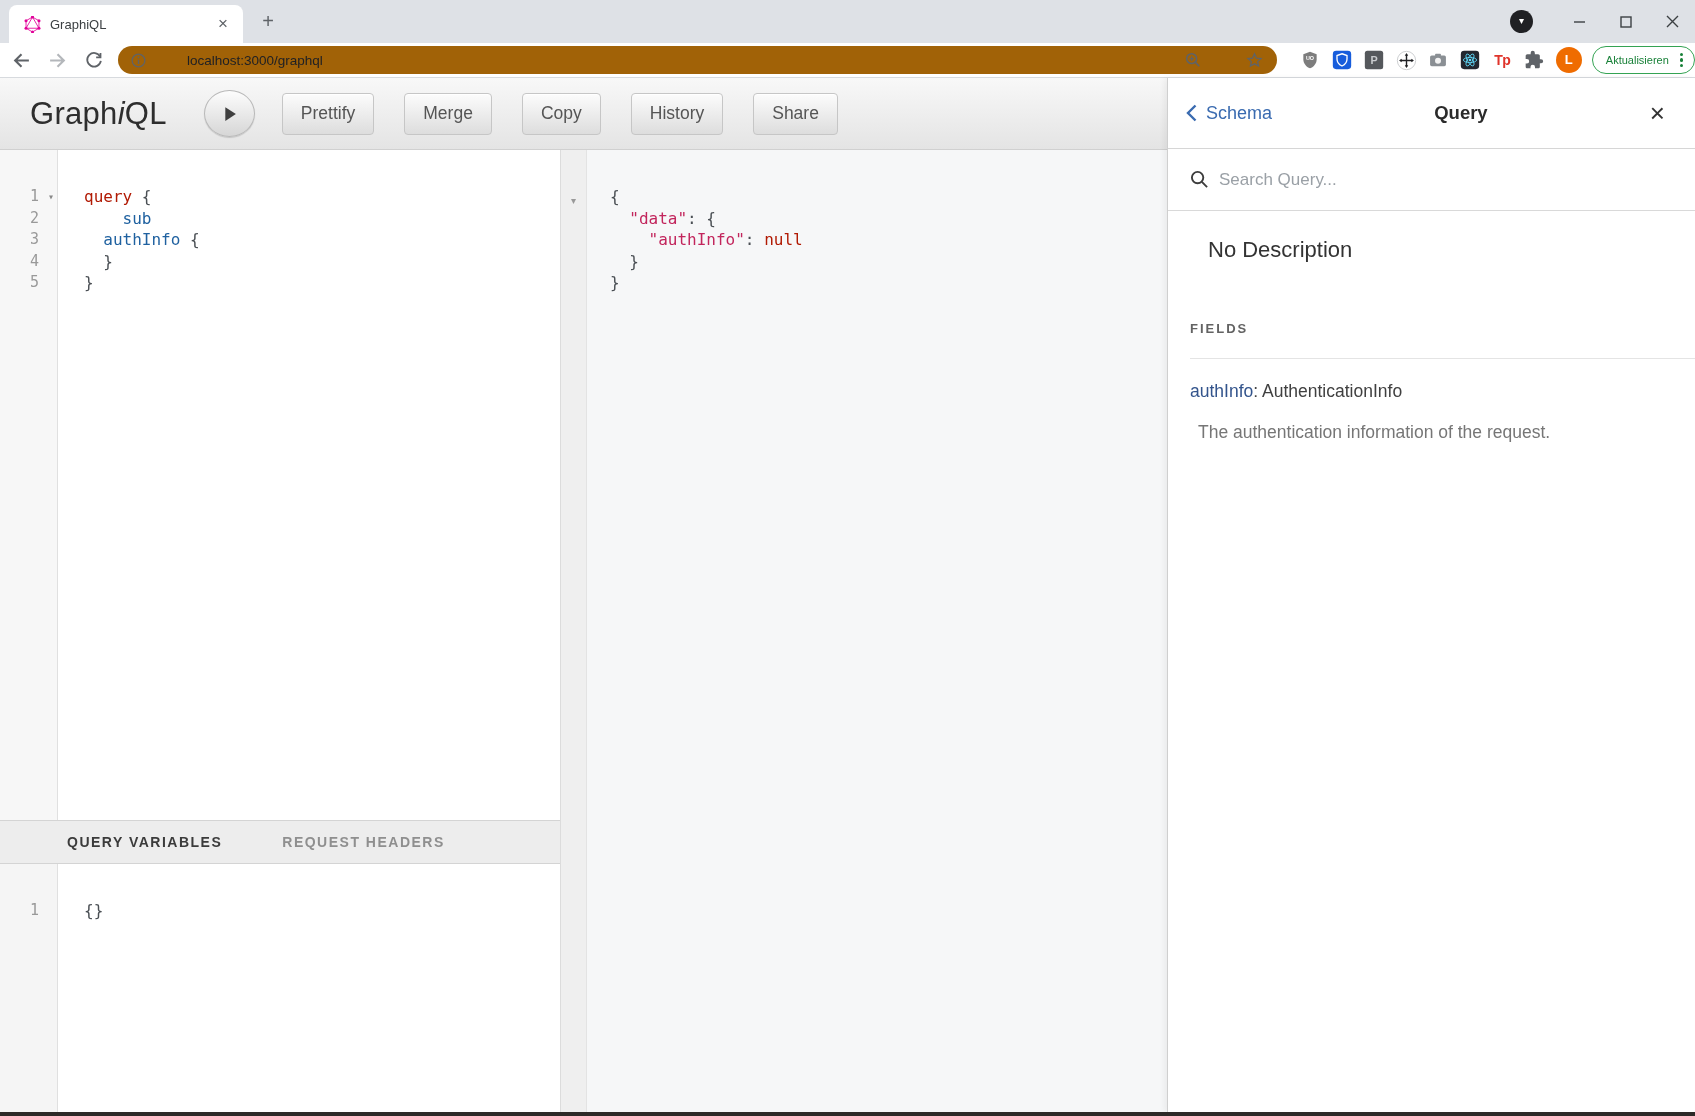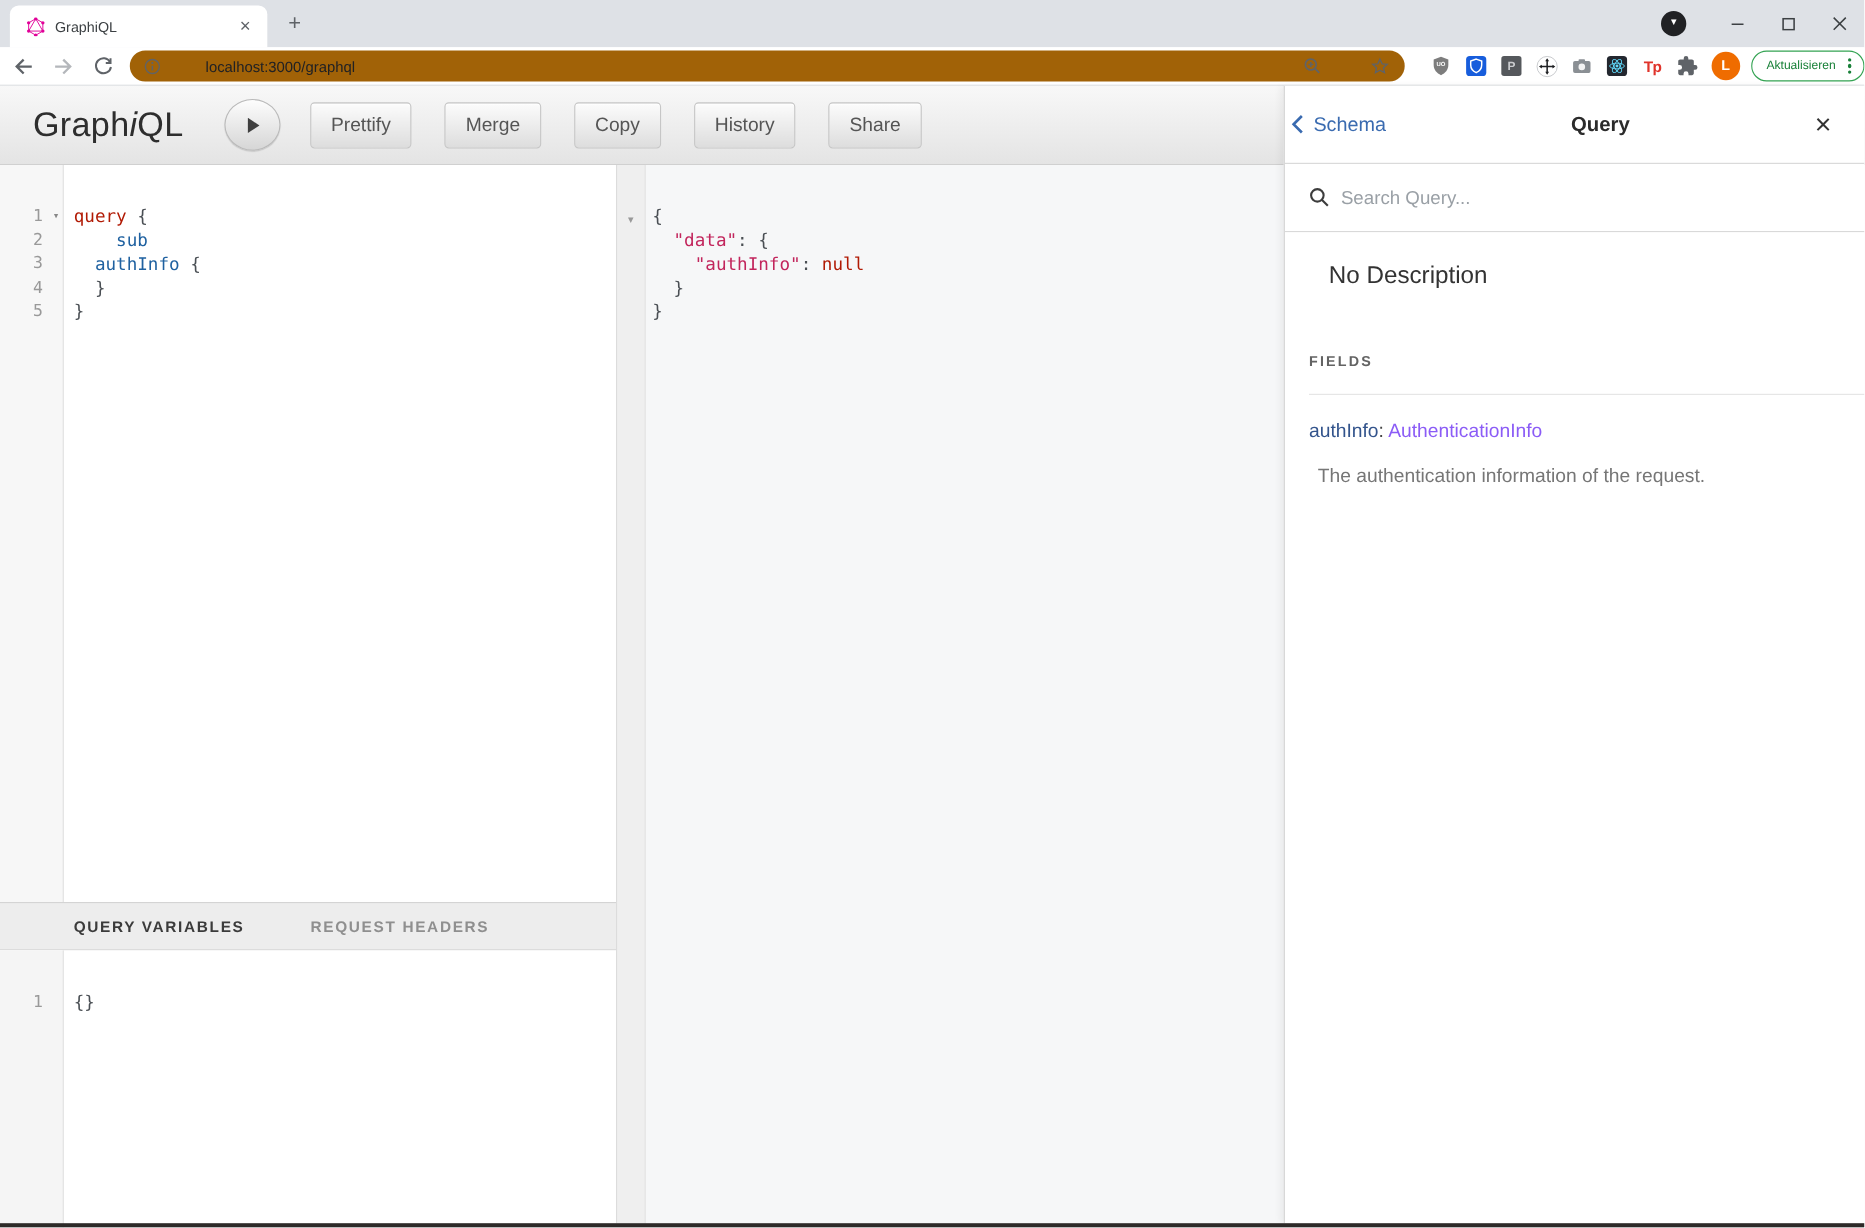--- a/index.html
+++ b/index.html
@@ -58,21 +58,21 @@
 
   .editor-pane { position:absolute; left:0; top:0; width:560px; height:962px; background:#fff; }
   .query-area { position:absolute; left:0; top:0; width:560px; height:670px; }
   .cm-gutter { position:absolute; left:0; top:0; width:58px; height:670px; background:#f7f7f7;
     border-right:1px solid #e0e0e0; padding-top:36px;
     font-family:"DejaVu Sans Mono","Liberation Mono",monospace; font-size:15px; color:#999; }
   .cm-ln { height:21.5px; line-height:21.5px; text-align:right; padding-right:18px; position:relative; white-space:nowrap; }
   .cm-ln .fold { position:absolute; right:3px; top:0; font-size:10px; color:#888; }
   .cm-code { position:absolute; left:58px; top:0; right:0; padding:36px 0 0 9px;
     font-family:"DejaVu Sans Mono","Liberation Mono",monospace; font-size:16px; }
-  .cm-line { height:21.5px; line-height:21.5px; white-space:pre; }
+  .cm-line { height:21.5px; line-height:21.5px; white-space:pre;margin-left:17px; }
 
   .t-kw  { color:#B11A04; }
   .t-fld { color:#1F61A0; }
   .t-pn  { color:#4a4f54; }
   .t-str { color:#C2255C; }
   .t-nul { color:#B11A04; }
 
   .variables { position:absolute; left:0; top:670px; width:560px; height:292px; }
   .var-tabs { height:44px; background:#ededed; border-top:1px solid #d4d4d4; border-bottom:1px solid #d4d4d4;
     display:flex; align-items:center; padding-left:67px; }
@@ -90,36 +90,36 @@
   .fold-col { position:absolute; left:0; top:0; width:27px; height:962px; background:#efefef;
     border-left:1px solid #dcdcdc; border-right:1px solid #e3e3e3; text-align:center; padding-top:40px; }
   .fold-col .fold { font-size:10px; color:#999; cursor:pointer; }
   .result-code { position:absolute; left:33px; top:0; right:0; padding-top:36px;
     font-family:"DejaVu Sans Mono","Liberation Mono",monospace; font-size:16px; }
 
   
   .doc-panel { position:absolute; left:1167px; top:78px; width:528px; height:1034px; background:#fff;
     border-left:1px solid #cfcfcf; box-shadow:-3px 0 6px rgba(0,0,0,0.05); z-index:5; }
   .doc-header { height:71px; border-bottom:1px solid #d6d6d6; display:flex; align-items:center;
-    padding:0 30px 0 6px; }
+    padding:0 30px 0 18px; }
   .doc-back { display:flex; align-items:center; gap:9px; color:#3a6bb0; font-size:18px; cursor:pointer; }
   .doc-title { flex:1; text-align:center; font-size:18.5px; font-weight:bold; color:#2b2b2b; }
   .doc-close { font-size:26px; color:#333; font-weight:300; cursor:pointer; line-height:22px; }
   .doc-search { height:62px; display:flex; align-items:center; padding-left:22px;
     border-bottom:1px solid #d9d9d9; }
   .doc-search input { border:none; outline:none; flex:1; font-size:17px; color:#404040; margin-left:10px;
     font-family:"Liberation Sans","DejaVu Sans",sans-serif; background:transparent; }
   .doc-search input::placeholder { color:#9aa0a6; }
   .no-desc { margin:26px 40px 0; font-size:22px; color:#333; }
   .fields-h { margin:58px 22px 0; font-size:13px; font-weight:bold; letter-spacing:2px; color:#636363; }
   .doc-hr { margin:22px 0 0 22px; border:none; border-top:1px solid #e4e4e4; }
   .field-line { margin:22px 22px 0; font-size:17.5px; }
   .field-name { color:#33548C; cursor:pointer; }
   .field-colon { color:#444; }
-  .field-type { color:#8b5cf6; cursor:pointer; }
+  .field-type { color:#404040; cursor:pointer; }
   .field-desc { margin:20px 22px 0 30px; font-size:17.5px; color:#767676; }
 
   .bottom-strip { position:absolute; left:0; top:1112px; width:1695px; height:4px; background:#2d2a28; z-index:20; }
 </style>
 </head>
 <body>
 
 <div class="screen">
 
   <div class="titlebar">

